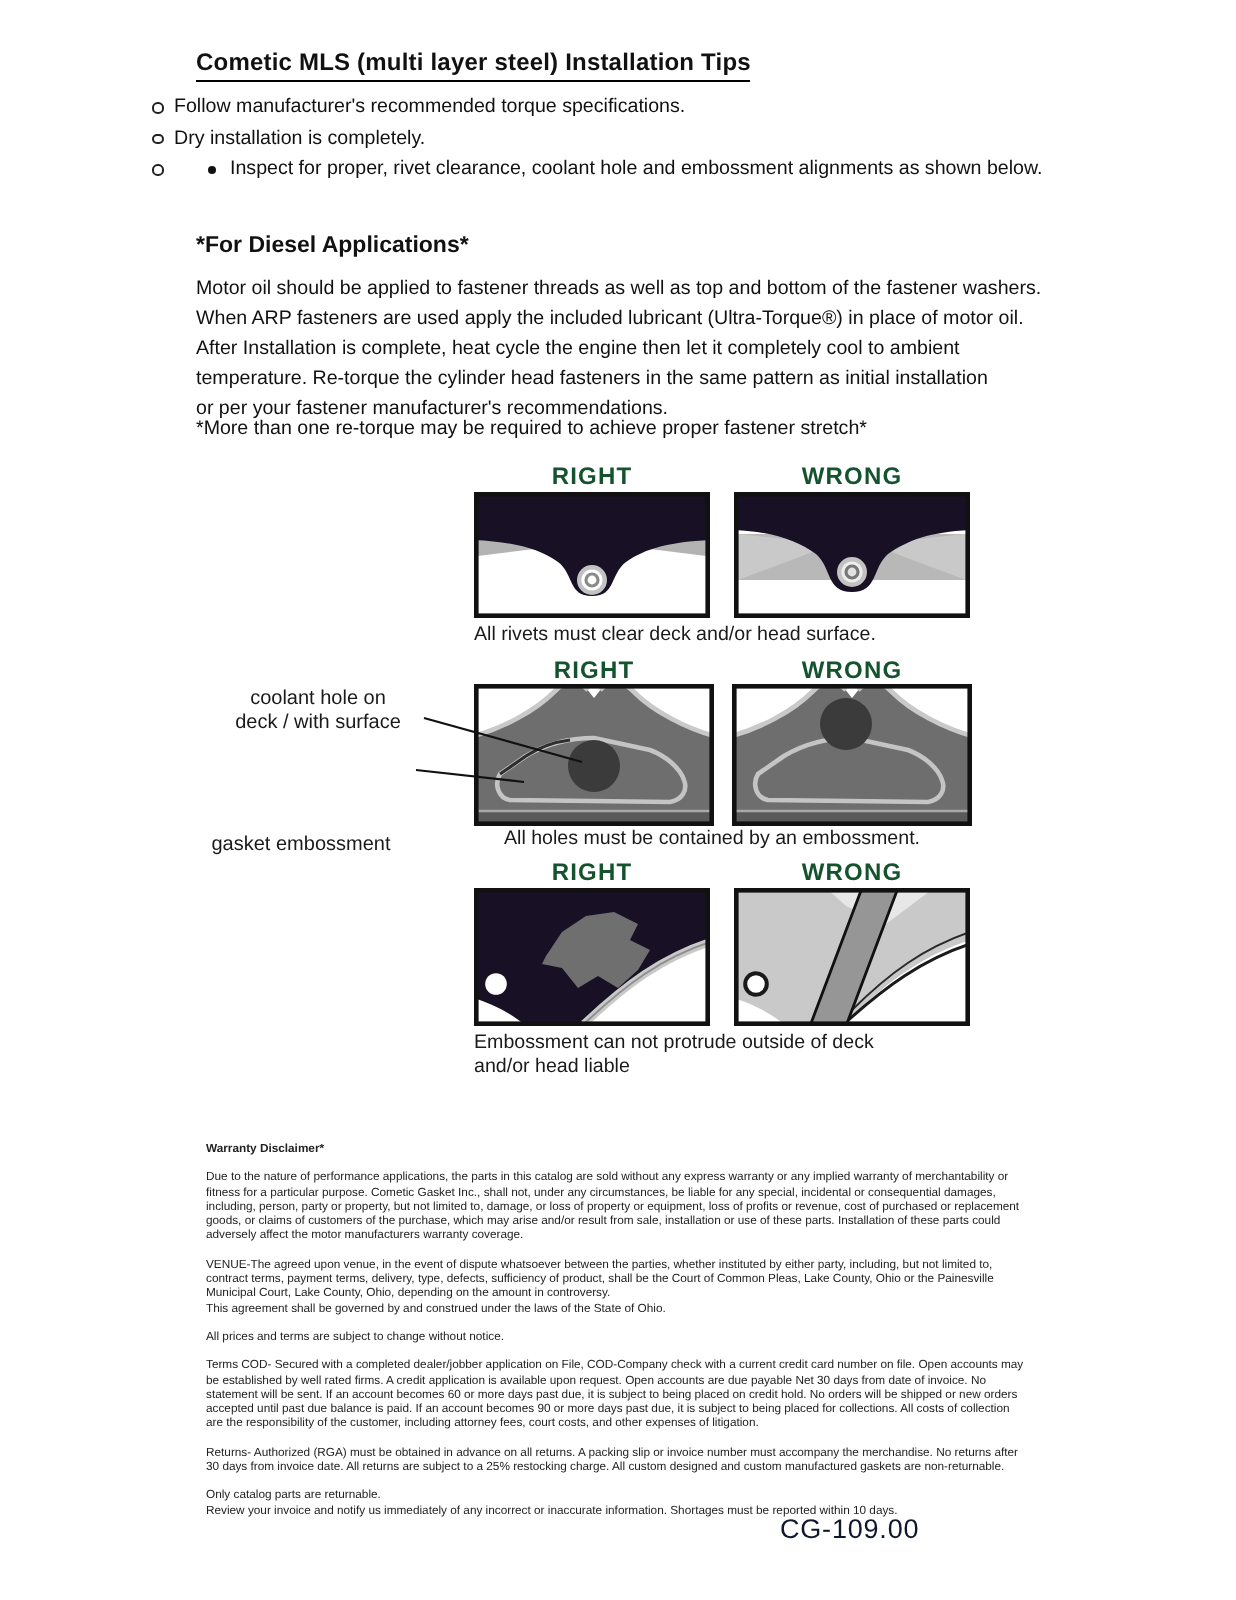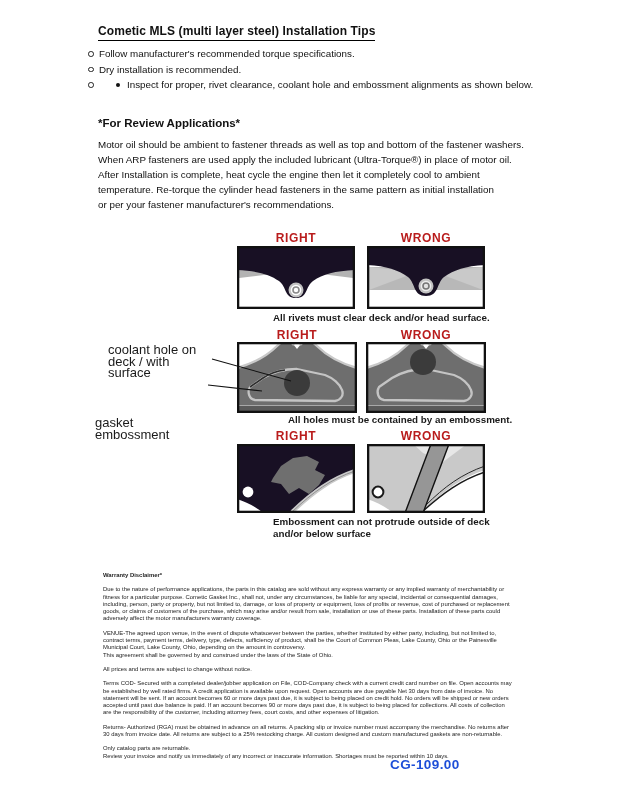--- a/index.html
+++ b/index.html
@@ -1,62 +1,63 @@
 <!DOCTYPE html>
 <html><head>
 <meta charset="utf-8">
 <style>
   html,body{margin:0;padding:0;background:#fff;}
   #page{position:relative;width:618px;height:800px;background:#fff;overflow:hidden;
         font-family:"Liberation Sans",sans-serif;color:#111;}
   .title{position:absolute;left:98px;top:24px;font-size:12px;font-weight:bold;
          border-bottom:1.6px solid #000;padding-bottom:2px;letter-spacing:.1px;}
-  .bullets{position:absolute;left:88px;top:46px;width:470px;font-size:9.8px;line-height:15.6px;}
+  .bullets{position:absolute;left:76px;top:46px;width:470px;font-size:9.8px;line-height:15.6px;}
   .b1{position:relative;padding-left:11px;}
   .b1 .mk{position:absolute;left:0;top:5px;width:3.6px;height:3.6px;border:1px solid #222;border-radius:50%;}
   .b2{position:relative;padding-left:11px;margin-left:28px;}
   .b2 .mk{position:absolute;left:0;top:6px;width:4px;height:4px;background:#111;border-radius:50%;}
   .diesel-h{position:absolute;left:98px;top:117px;font-size:11.5px;font-weight:bold;}
   .para{position:absolute;left:98px;font-size:9.8px;line-height:15px;width:470px;}
   .p1{top:137px;} .p2{top:167px;} .note{top:207px;}
-  .dlabel{position:absolute;font-size:12px;font-weight:bold;letter-spacing:.6px;text-align:center;color:#b91c1c;}
+  .dlabel{position:absolute;font-size:12px;font-weight:bold;letter-spacing:.6px;text-align:center;color:#14532d;}
   .dbox{position:absolute;}
   .dbox svg{display:block;}
-  .caption{position:absolute;font-size:9.8px;font-weight:bold;color:#1a1a1a;line-height:12px;margin-left:36px;}
-  .callout{position:absolute;font-size:13px;line-height:11.5px;text-align:left;color:#1a1a1a;}
+  .caption{position:absolute;font-size:9.8px;font-weight:normal;color:#1a1a1a;line-height:12px;}
+  .callout{position:absolute;font-size:10px;line-height:11.5px;text-align:center;color:#1a1a1a;}
   .legal{position:absolute;left:103px;top:572px;width:432px;font-size:5.9px;line-height:7.3px;color:#222;}
   .legal .lh{font-weight:bold;margin-bottom:7px;}
   .legal .lp{margin-bottom:7px;}
-  .docnum{position:absolute;left:390px;top:757px;font-size:13.5px;letter-spacing:.4px;color:#1d4ed8;font-weight:bold;}
+  .docnum{position:absolute;left:390px;top:757px;font-size:13.5px;letter-spacing:.4px;color:#0f172a;}
   .overlay{position:absolute;z-index:6;pointer-events:none;}
 </style>
 </head>
 <body>
 
 <div id="page">
 
   <div class="title">Cometic MLS (multi layer steel) Installation Tips</div>
 
   <div class="bullets">
     <div class="b1"><span class="mk"></span><span>Follow manufacturer's recommended torque specifications.</span></div>
-    <div class="b1"><span class="mk"></span><span>Dry installation is recommended.</span></div>
+    <div class="b1"><span class="mk"></span><span>Dry installation is completely.</span></div>
     <div class="b1"><span class="mk"></span></div>
     <div class="b2"><span class="mk"></span><span>Inspect for proper, rivet clearance, coolant hole and embossment alignments as shown below.</span></div>
   </div>
 
-  <div class="diesel-h">*For Review Applications*</div>
+  <div class="diesel-h">*For Diesel Applications*</div>
   <div class="para p1">
-      <div>Motor oil should be ambient to fastener threads as well as top and bottom of the fastener washers.</div>
+      <div>Motor oil should be applied to fastener threads as well as top and bottom of the fastener washers.</div>
       <div>When ARP fasteners are used apply the included lubricant (Ultra-Torque®) in place of motor oil.</div>
     </div>
   <div class="para p2">
       <div>After Installation is complete, heat cycle the engine then let it completely cool to ambient</div>
       <div>temperature. Re-torque the cylinder head fasteners in the same pattern as initial installation</div>
       <div>or per your fastener manufacturer's recommendations.</div>
     </div>
+  <div class="para note">*More than one re-torque may be required to achieve proper fastener stretch*</div>
 
   <div class="dlabel" style="left:237px;top:231px;width:118px;">RIGHT</div>
   <div class="dlabel" style="left:367px;top:231px;width:118px;">WRONG</div>
 
   <div class="dbox" style="left:237px;top:246px;">
     <svg width="118" height="63" viewBox="0 0 118 63">
       <rect width="118" height="63" fill="#fff"></rect>
       <polygon points="2,23 42,27 2,32" fill="#b3b3b3"></polygon>
       <polygon points="116,23 76,27 116,32" fill="#b3b3b3"></polygon>
       <path d="M0,0 H118 V24 C98,25 86,28 76,35 C68,41 71,52 59,52 C47,52 50,41 42,35 C32,28 20,25 0,24 Z" fill="#181024"></path>
@@ -147,21 +148,21 @@
       <path d="M118,28 C94,36 76,49 55,68 L118,68 Z" fill="#fff"></path>
       <path d="M118,28 C94,36 76,49 55,68" fill="none" stroke="#1a1a1a" stroke-width="1.5"></path>
       <path d="M118,22 C95,30 78,42 58,62" fill="none" stroke="#2a2a2a" stroke-width="1"></path>
       <polygon points="64,0 82,0 56,69 38,69" fill="#969696" stroke="#111" stroke-width="1.4"></polygon>
       <circle cx="11" cy="48" r="5.4" fill="#fff" stroke="#1a1a1a" stroke-width="2"></circle>
       <rect x="1" y="1" width="116" height="67" fill="none" stroke="#111" stroke-width="2.6"></rect>
     </svg>
   </div>
   <div class="caption" style="left:237px;top:516px;">
       <div>Embossment can not protrude outside of deck</div>
-      <div>and/or below surface</div>
+      <div>and/or head liable</div>
     </div>
 
   <div class="legal">
     <div class="lh">Warranty Disclaimer*</div>
     <div class="lp">
         <div>Due to the nature of performance applications, the parts in this catalog are sold without any express warranty or any implied warranty of merchantability or</div>
         <div>fitness for a particular purpose.  Cometic Gasket Inc., shall not, under any circumstances, be liable for any special, incidental or consequential damages,</div>
         <div>including, person, party or property, but not limited to, damage, or loss of property or equipment, loss of profits or revenue, cost of purchased or replacement</div>
         <div>goods, or claims of customers of the purchase, which may arise and/or result from sale, installation or use of these parts.  Installation of these parts could</div>
         <div>adversely affect the motor manufacturers warranty coverage.</div>

